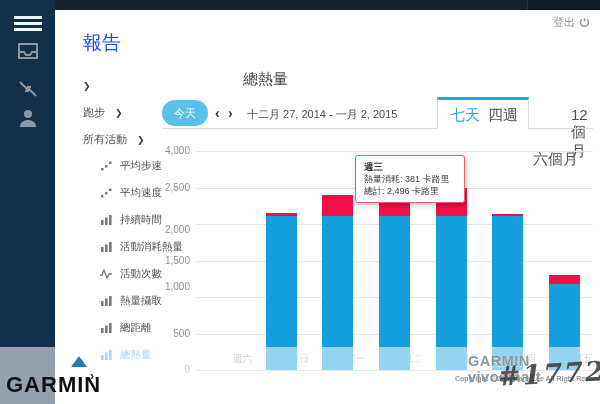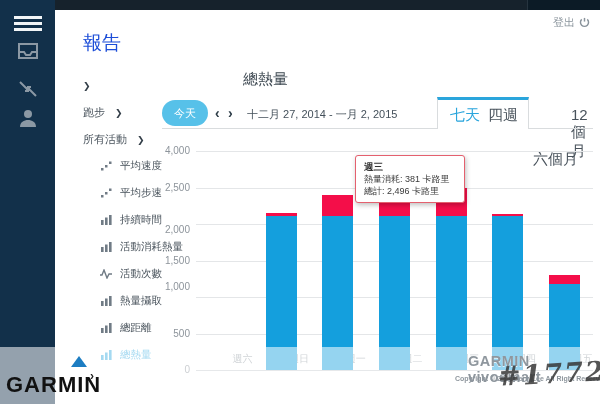--- a/index.html
+++ b/index.html
@@ -129,31 +129,31 @@
     </div>
   <div class="metrics" id="metrics">
       <div class="metric">
         <span class="mi">
           <svg width="11" height="10" viewBox="0 0 11 10">
             <rect x="0" y="7" width="2.5" height="2.5" fill="#707b85"></rect>
             <rect x="4" y="4" width="2.5" height="2.5" fill="#707b85"></rect>
             <rect x="8" y="0.5" width="2.5" height="2.5" fill="#707b85"></rect>
           </svg>
         </span>
-        <span>平均速度</span>
+        <span>平均步速</span>
       </div>
       <div class="metric">
         <span class="mi">
           <svg width="11" height="10" viewBox="0 0 11 10">
             <rect x="0" y="7" width="2.5" height="2.5" fill="#707b85"></rect>
             <rect x="4" y="4" width="2.5" height="2.5" fill="#707b85"></rect>
             <rect x="8" y="0.5" width="2.5" height="2.5" fill="#707b85"></rect>
           </svg>
         </span>
-        <span>平均步速</span>
+        <span>平均速度</span>
       </div>
       <div class="metric">
         <span class="mi">
           <svg width="11" height="10" viewBox="0 0 11 10">
             <rect x="0" y="5" width="2.6" height="5" fill="#707b85"></rect>
             <rect x="4" y="2.5" width="2.6" height="7.5" fill="#707b85"></rect>
             <rect x="8" y="0" width="2.6" height="10" fill="#707b85"></rect>
           </svg>
         </span>
         <span>持續時間</span>

